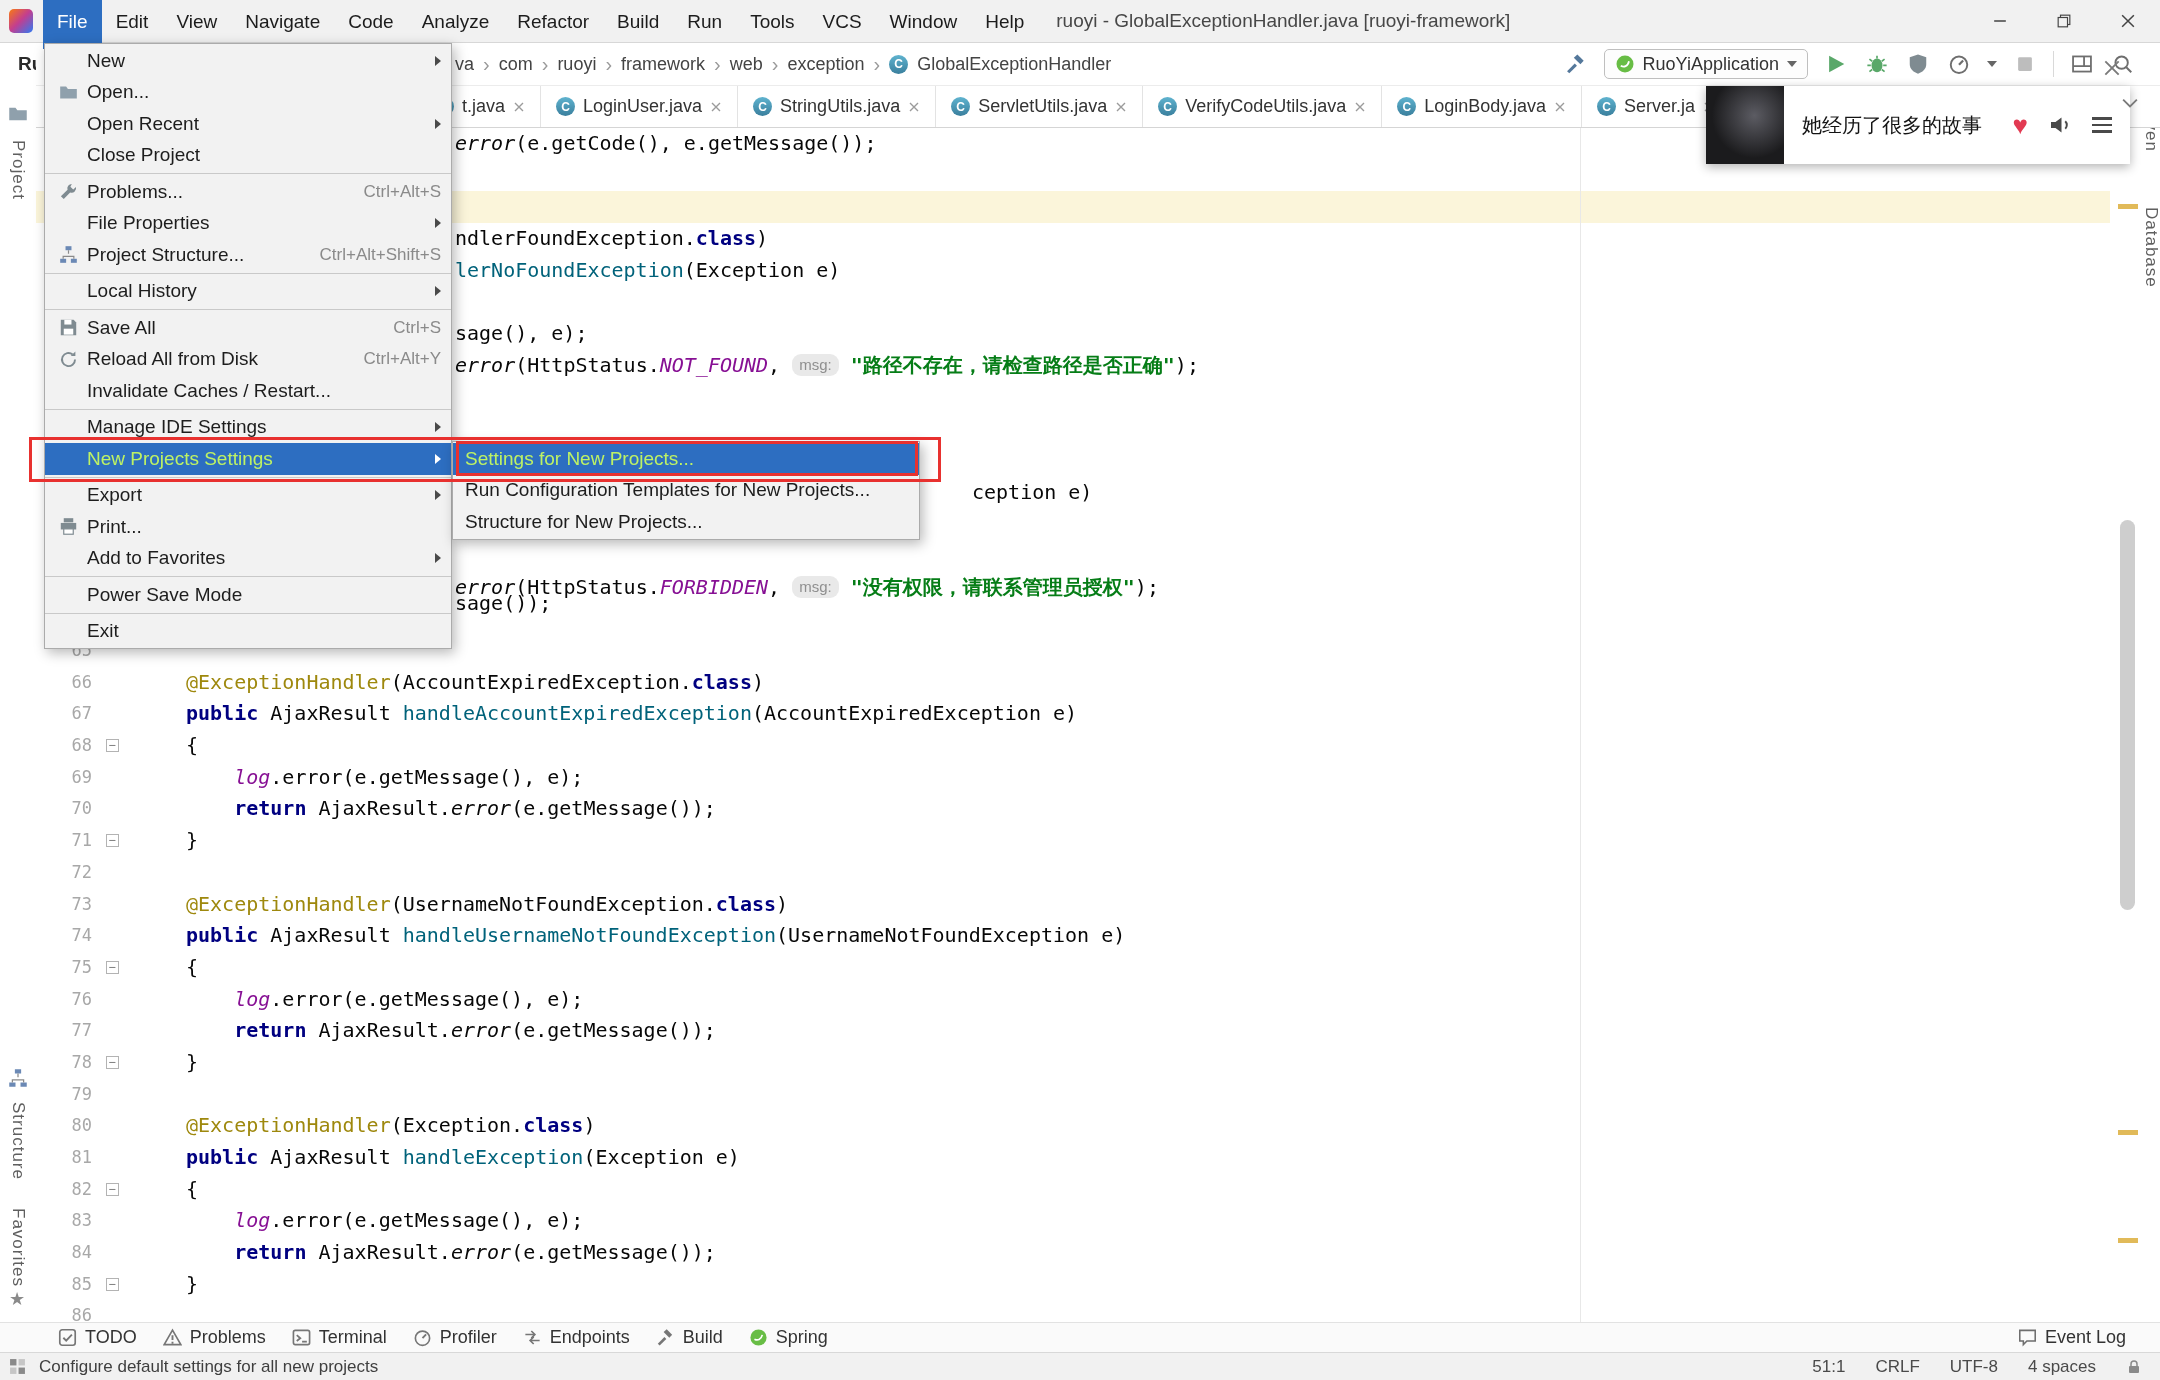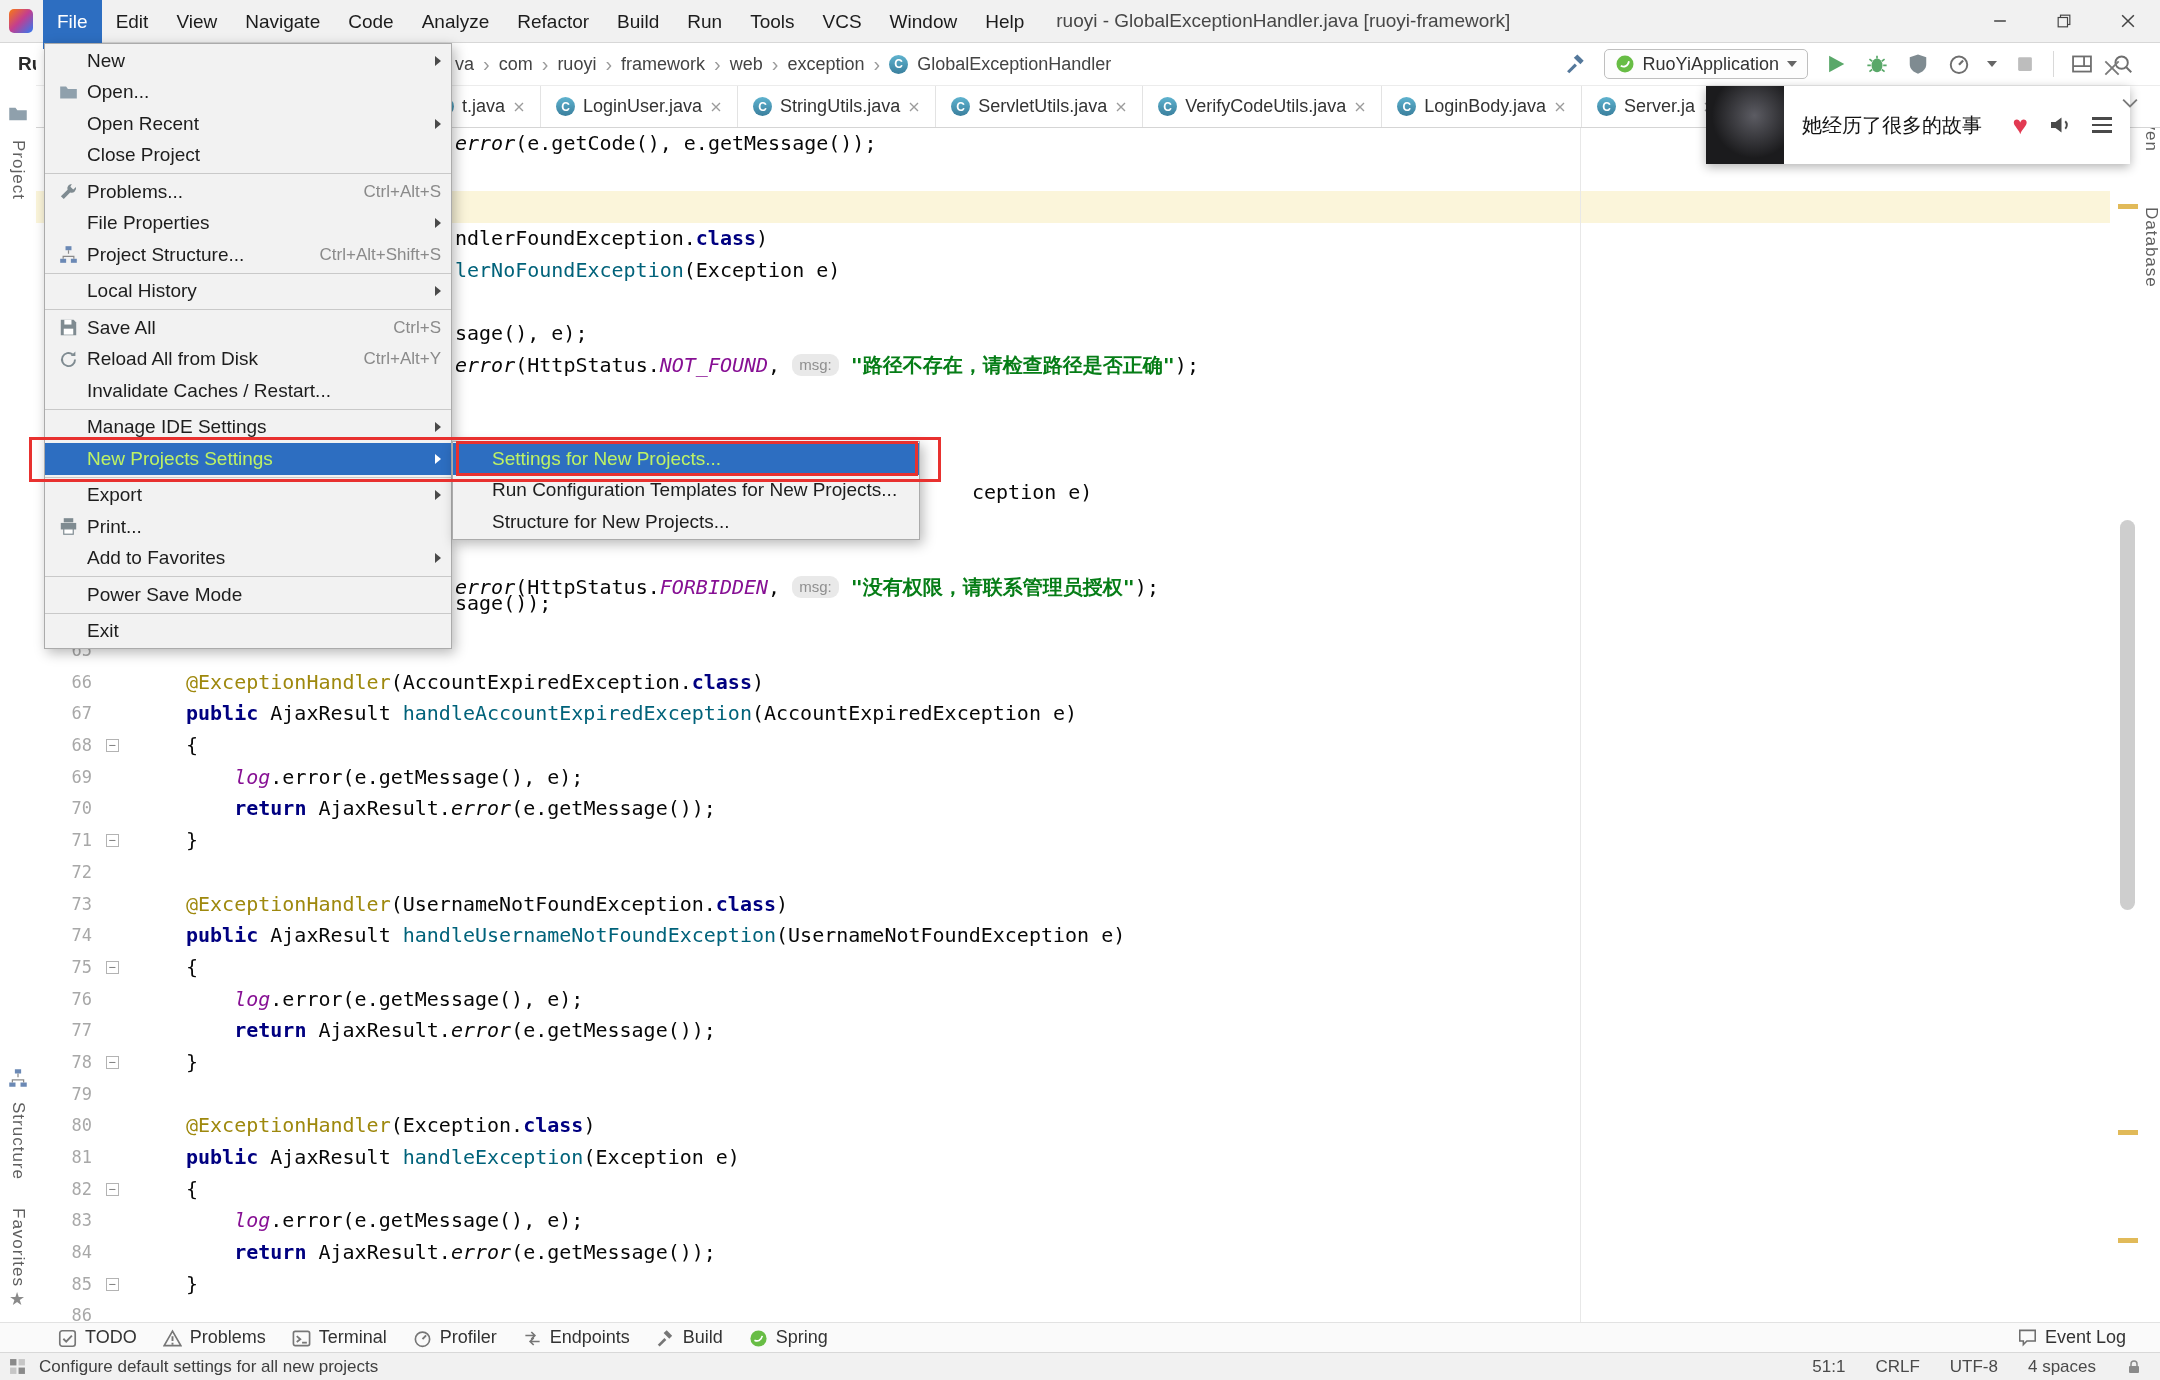--- a/index.html
+++ b/index.html
@@ -73,38 +73,38 @@
   .m-title{flex:1;font-size:20px;color:#141414;white-space:nowrap;overflow:hidden;font-family:"Liberation Sans","DejaVu Sans",sans-serif}
   .heart{font-size:26px;line-height:1;color:#e23a52}
   .playlist-icon{display:flex;flex-direction:column;gap:4px;width:20px}
   .playlist-icon i{display:block;height:2.5px;background:#4a4a4a}
   .float-ico{position:absolute;z-index:46}
 
   
   .menu{position:absolute;left:44px;top:43px;width:408px;z-index:50;background:#f2f2f2;border:1px solid #ababab;box-shadow:3px 4px 12px rgba(0,0,0,.28);padding:1px 0}
   .submenu{position:absolute;left:452px;top:441px;width:468px;z-index:50;background:#f2f2f2;border:1px solid #ababab;box-shadow:3px 4px 12px rgba(0,0,0,.28);padding:1px 0}
   .menu-item{height:31.5px;display:flex;align-items:center;padding:0 10px 0 12px;font-size:19px;color:#1d1d1d}
-  .submenu .menu-item{padding-left:39px}
+  .submenu .menu-item{padding-left:12px}
   .mi-icon{width:22px;height:22px;margin-right:8px;flex:none;display:flex;align-items:center;justify-content:center}
   .mi-icon svg{width:19px;height:19px}
   .mi-label{flex:1;white-space:nowrap}
   .mi-short{color:#8a8a8a;font-size:17px;margin-left:12px;white-space:nowrap}
   .mi-arrow{width:0;height:0;border-top:5px solid transparent;border-bottom:5px solid transparent;border-left:6.5px solid #4a4a4a;margin-left:10px;flex:none}
   .menu-item.selected{background:#2d6ec1;color:#bef264}
   .menu-item.selected .mi-arrow{border-left-color:#fff}
   .menu-sep{height:1px;background:#c9c9c9;margin:2px 0}
 
   
   .annot{position:absolute;border:3px solid #e8312f;z-index:60;pointer-events:none}
   .annot1{left:29px;top:437px;width:912px;height:45px}
   .annot2{left:456px;top:441px;width:462px;height:35px}
 
   
   .toolbar-bottom{position:absolute;left:0;right:0;bottom:28px;height:30px;background:#fafafa;border-top:1px solid #e2e2e2;display:flex;align-items:center;padding-left:58px;gap:26px;z-index:10}
-  .tb-item{display:flex;align-items:flex-end;gap:8px;font-size:18px;color:#333;white-space:nowrap}
+  .tb-item{display:flex;align-items:center;gap:8px;font-size:18px;color:#333;white-space:nowrap}
   .tb-item svg{width:19px;height:19px}
   .event-log{margin-left:auto;margin-right:34px;display:flex;align-items:center;gap:8px;font-size:18px;color:#333}
   .statusbar{position:absolute;left:0;right:0;bottom:0;height:28px;background:#f1f1f1;border-top:1px solid #d8d8d8;display:flex;align-items:center;font-size:17px;color:#3f3f3f;z-index:10}
   .sb-grid{margin-left:9px;display:flex}
   .sb-msg{margin-left:13px}
   .sb-right{margin-left:auto;display:flex;align-items:center;gap:30px;padding-right:18px;color:#4a4a4a}
 </style>
 </head>
 <body>
 

